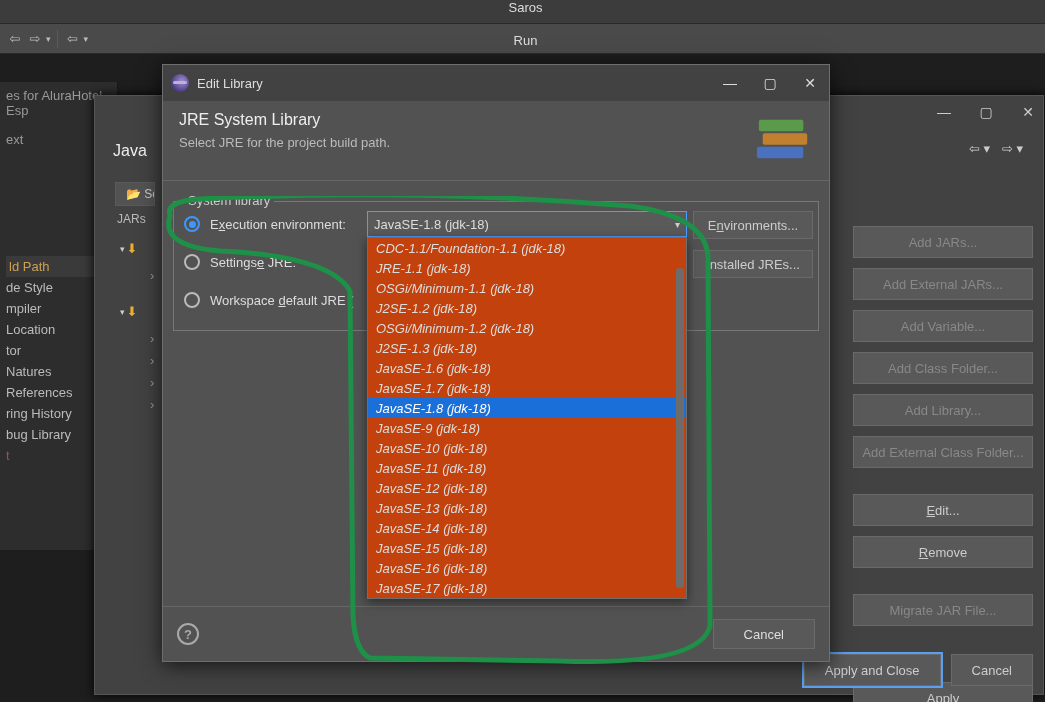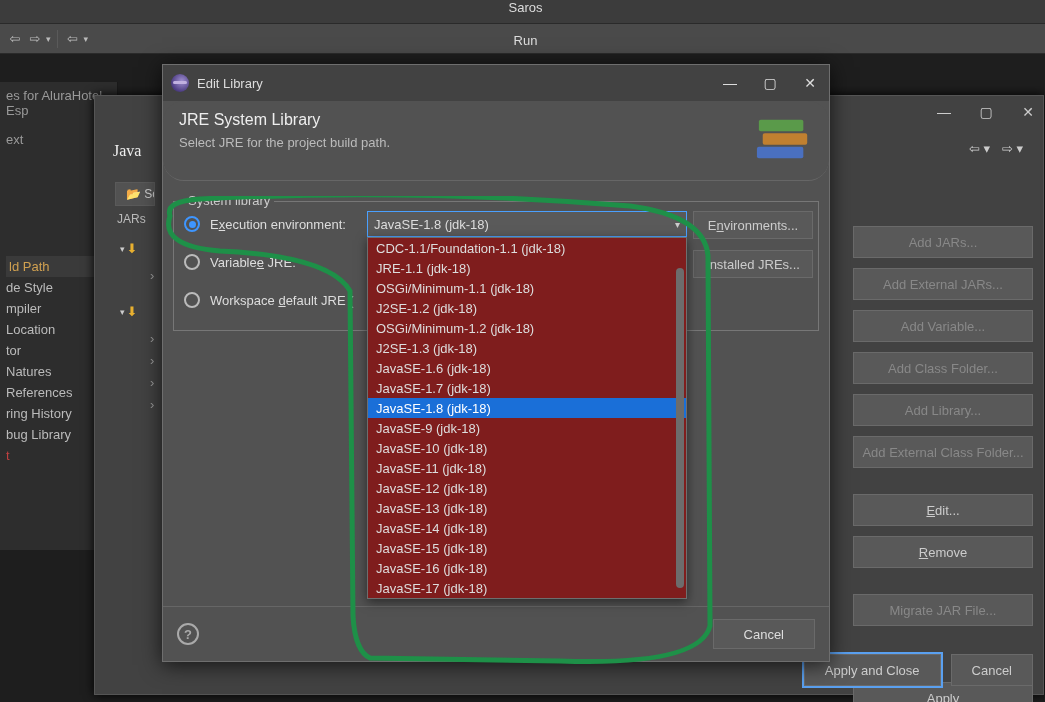--- a/index.html
+++ b/index.html
@@ -41,40 +41,40 @@
 .bgwin .bottombtns { position:absolute; bottom:8px; right:10px; display:flex; gap:10px;}
 .bgwin .bottombtns .gb { background:#595959; border:1px solid #6a6a6a; color:#ccc; height:32px; padding:0 20px; display:flex; align-items:center; justify-content:center;}
 .bgwin .bottombtns .sel { outline:2px solid #5aa0f0;}
 
 
 .dlg { position:absolute; left:162px; top:64px; width:668px; height:598px; background:#525252; border:1px solid #6e6e6e; box-shadow:0 3px 20px rgba(0,0,0,0.7);}
 .dlg .titlebar { height:36px; background:#424242; display:flex; align-items:center; justify-content:space-between; padding:0 8px; color:#ddd;}
 .dlg .titlebar .tleft { display:flex; align-items:center; gap:8px;}
 .dlg .titlebar .tright { display:flex; gap:18px;}
 .dlg .titlebar .tright span { width:22px; text-align:center; font-size:14px;}
-.dlg .headerblock { height:80px; background:#525252; padding:10px 16px; border-bottom:1px solid #666; position:relative;border-radius:21px;}
+.dlg .headerblock { height:80px; background:#525252; padding:10px 16px; border-bottom:1px solid #666; position:relative;}
 .dlg .headerblock h1 { font-size:16px; font-weight:normal; color:#eee; margin-bottom:6px;}
 .dlg .headerblock p { color:#bbb;}
 .dlg .headerblock .books { position:absolute; right:16px; top:10px; width:58px; height:54px;}
 .dlg .body { position:relative; padding:14px; height:445px;}
 .dlg .fieldset { position:absolute; left:10px; top:20px; right:10px; height:130px; border:1px solid #777; padding:10px 10px 10px 10px;}
 .dlg .fieldset .legend { position:absolute; top:-9px; left:10px; background:#525252; padding:0 4px; color:#ccc;}
 .dlg .radiorow { display:flex; align-items:center; margin-bottom:14px; height:24px;}
 .dlg .radiorow .radio { width:16px; height:16px; border-radius:50%; border:2px solid #bbb; margin-right:10px; display:flex; align-items:center; justify-content:center;}
 .dlg .radiorow .radio.sel { border-color:#3e96ff;}
 .dlg .radiorow .radio.sel .dot { width:7px; height:7px; background:#3e96ff; border-radius:50%;}
 .dlg .radiorow label { color:#ddd; width:170px;}
 .dlg .radiorow label .hot { text-decoration:underline;}
 .dlg .combo { position:absolute; left:204px; top:30px; width:320px; height:26px; background:#5a5a5a; border:1px solid #4aa0ff; color:#ddd; display:flex; align-items:center; justify-content:space-between; padding:0 6px;}
 .dlg .combo .chev { font-size:10px; color:#ccc;}
 .dlg .sidebtns { position:absolute; right:16px; top:30px; width:120px; display:flex; flex-direction:column; gap:11px;}
 .dlg .sidebtns .graybtn { height:28px; font-size:12px;}
 
 
-.dropdown { position:absolute; left:204px; top:56px; width:320px; background:#7f1d1d; border:1px solid #6e6e6e; z-index:30; box-shadow:0 3px 10px rgba(0,0,0,0.5);}
+.dropdown { position:absolute; left:204px; top:56px; width:320px; background:#c2410c; border:1px solid #6e6e6e; z-index:30; box-shadow:0 3px 10px rgba(0,0,0,0.5);font-style:italic;}
 .dropdown .opt { padding:2px 8px; color:#ddd; height:20px; display:flex; align-items:center; white-space:nowrap;}
 .dropdown .opt.sel { background:#1a6fd8; color:#fff;}
 .dropdown .scroller { position:absolute; right:2px; top:30px; width:8px; height:320px; background:#6c6c6c; border-radius:4px;}
 
 
 .greenpath { position:absolute; left:160px; top:196px; width:560px; height:475px; pointer-events:none; z-index:40;}
 
 
 .dlg .footer { position:absolute; left:0; bottom:0; right:0; height:55px; border-top:1px solid #666; display:flex; align-items:center; justify-content:space-between; padding:0 14px;}
 .dlg .footer .help { width:22px; height:22px; border:2px solid #aaa; border-radius:50%; color:#aaa; display:flex; align-items:center; justify-content:center; font-weight:bold;}
@@ -118,21 +118,21 @@
   <div class="item red">t</div>
 </div>
 
 <div class="bgwin">
   <div class="titlebar">
     <span class="ctl">―</span>
     <span class="ctl">▢</span>
     <span class="ctl">✕</span>
   </div>
   <div class="tabrow">
-    <span style="font-size:16px;color:#eee;font-family:Liberation Serif, serif;">Java </span>
+    <span style="font-size:16px;color:#eee;">Java </span>
   </div>
   <div class="navarrows">
     <span>⇦ ▾</span>
     <span>⇨ ▾</span>
   </div>
   <div class="tabbar">
     <div class="tabitem" style="width:40px;">📂 Sc</div>
   </div>
   <div class="jarstext">JARs</div>
   <div class="treecol">
@@ -233,21 +233,21 @@
     <div class="fieldset">
       <span class="legend">System library</span>
       <div class="radiorow">
         <div class="radio sel">
             <div class="dot"></div>
           </div>
         <label><span>E</span><span class="hot">x</span><span>ecution environment:</span></label>
       </div>
       <div class="radiorow">
         <div class="radio"></div>
-        <label><span>Variable</span><span class="hot">e</span><span> JRE:</span></label>
+        <label><span>Settings</span><span class="hot">e</span><span> JRE:</span></label>
       </div>
       <div class="radiorow">
         <div class="radio"></div>
         <label><span>Workspace </span><span class="hot">d</span><span>efault JRE (</span></label>
       </div>
     </div>
     <div class="combo">
       <span>JavaSE-1.8 (jdk-18)</span>
       <span class="chev">▾</span>
     </div>

